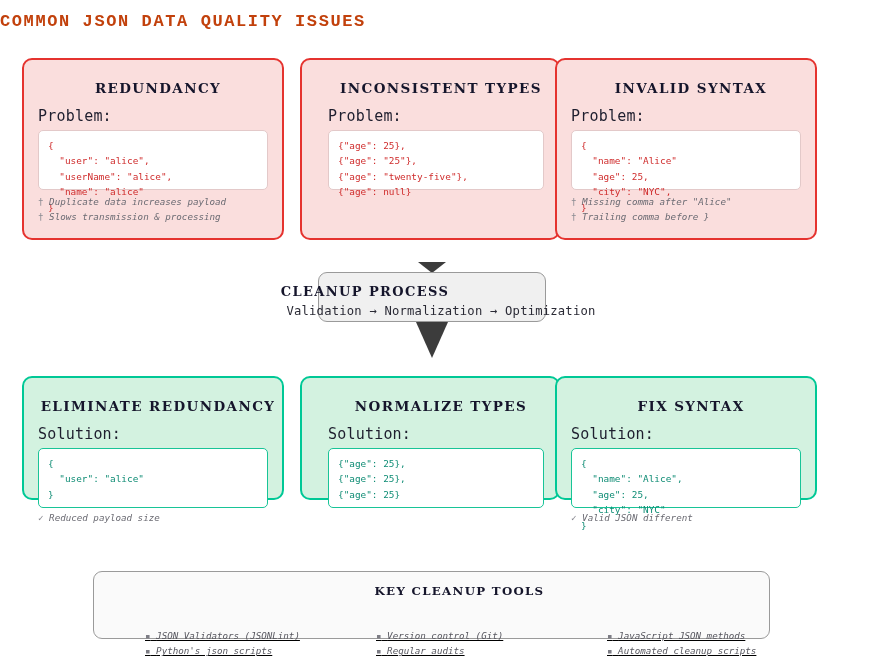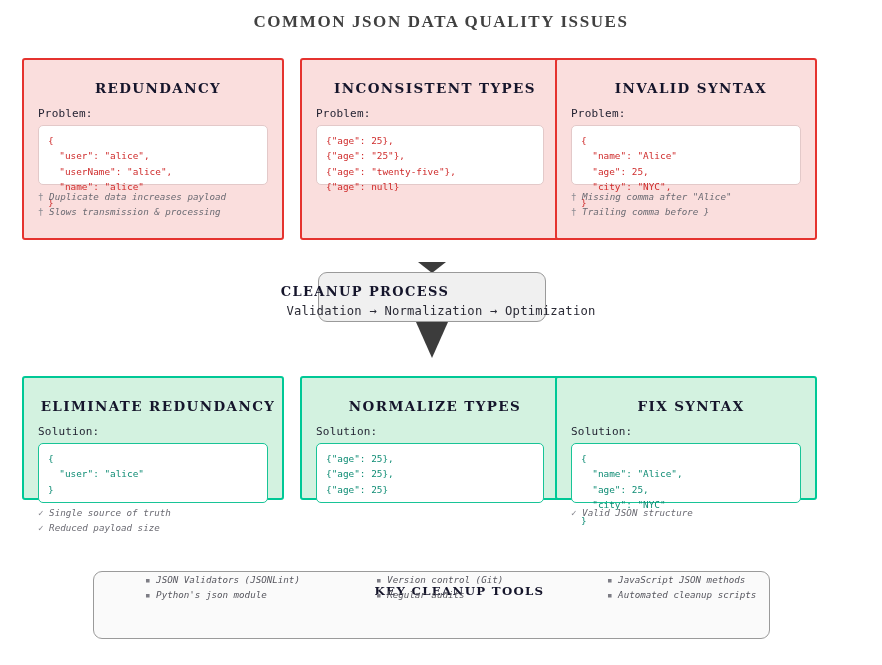--- a/index.html
+++ b/index.html
@@ -14,66 +14,65 @@
     font-family: "DejaVu Sans Mono", "Liberation Mono", monospace;
     overflow: hidden;
   }
 
   
   .page-title {
     position: absolute;
     top: 12px;
     left: 0;
     width: 882px;
-    text-align: center;
-    font-family: Liberation Serif, serif;
+    font-family: Liberation Mono, monospace;
     font-weight: bold;
     font-size: 17px;
     letter-spacing: 1.6px;
-    color: #404040;
+    color: #c2410c;
   }
 
   
   .card {
     position: absolute;
     box-sizing: border-box;
-    border-radius: 3px;
+    border-radius: 10px;
     border-width: 2px;
     border-style: solid;
     overflow: visible;
   }
   .card.problem {
     background: #fadedd;
     border-color: #e5332f;
     top: 58px;
     height: 182px;
   }
   .card.solution {
     background: #d3f2e0;
     border-color: #00c896;
     top: 376px;
     height: 124px;
   }
   .col-1 { left: 22px;  width: 262px; }
-  .col-2 { left: 300px; width: 260px; }
+  .col-2 { left: 300px; width: 260px; padding-left: 12px; }
   .col-3 { left: 555px; width: 262px; }
 
   .card-title {
     margin-top: 20px;
     text-align: center;
     font-family: "DejaVu Serif", "Liberation Serif", serif;
     font-weight: bold;
     font-size: 13.5px;
     letter-spacing: 1.4px;
     color: #15152b;
     padding-left: 10px;
   }
   .card-label {
     margin: 11px 0 0 14px;
-    font-size: 11px;
+    font-size: 15px;
     color: #1e1e2e;
     letter-spacing: 0.2px;
   }
 
   .code-box {
     box-sizing: border-box;
     margin: 5px 14px 0 14px;
     height: 60px;
     background: #ffffff;
     border-radius: 5px;
@@ -179,23 +178,24 @@
     font-family: "DejaVu Serif", "Liberation Serif", serif;
     font-weight: bold;
     font-size: 11.8px;
     letter-spacing: 1.3px;
     color: #15152b;
     margin-left: 28px;
   }
   .tools-cols {
     position: absolute;
     left: 93px;
-    top: 572px;
+    top: 628px;
     width: 700px;
     display: flex;
+    text-decoration: underline;
   }
   .tools-col {
     flex: 0 0 231px;
     padding-left: 52px;
     box-sizing: border-box;
   }
   .tool-item {
     font-style: italic;
     font-size: 9.2px;
     line-height: 15.4px;
@@ -252,21 +252,20 @@
 <div class="process-sub">Validation → Normalization → Optimization</div>
 <div class="arrow-bottom"></div>
 
 <div class="card solution col-1">
   <div class="card-title">ELIMINATE REDUNDANCY</div>
   <div class="card-label">Solution:</div>
   <div class="code-box">{
   "user": "alice"
 }</div>
   <div class="notes">
-    <div class="note-line"><span class="note-marker">✓</span> <span>Single source of truth</span></div>
     <div class="note-line"><span class="note-marker">✓</span> <span>Reduced payload size</span></div>
   </div>
 </div>
 
 <div class="card solution col-2">
   <div class="card-title">NORMALIZE TYPES</div>
   <div class="card-label">Solution:</div>
   <div class="code-box">{"age": 25},
 {"age": 25},
 {"age": 25}</div>
@@ -274,30 +273,30 @@
 
 <div class="card solution col-3">
   <div class="card-title">FIX SYNTAX</div>
   <div class="card-label">Solution:</div>
   <div class="code-box">{
   "name": "Alice",
   "age": 25,
   "city": "NYC"
 }</div>
   <div class="notes">
-    <div class="note-line"><span class="note-marker">✓</span> <span>Valid JSON structure</span></div>
+    <div class="note-line"><span class="note-marker">✓</span> <span>Valid JSON different</span></div>
   </div>
 </div>
 
 <div class="tools-box"></div>
 <div class="tools-title">KEY CLEANUP TOOLS</div>
 <div class="tools-cols">
   <div class="tools-col">
     <div class="tool-item"><span class="tool-bullet">▪</span> <span>JSON Validators (JSONLint)</span></div>
-    <div class="tool-item"><span class="tool-bullet">▪</span> <span>Python's json module</span></div>
+    <div class="tool-item"><span class="tool-bullet">▪</span> <span>Python's json scripts</span></div>
   </div>
   <div class="tools-col">
     <div class="tool-item"><span class="tool-bullet">▪</span> <span>Version control (Git)</span></div>
     <div class="tool-item"><span class="tool-bullet">▪</span> <span>Regular audits</span></div>
   </div>
   <div class="tools-col">
     <div class="tool-item"><span class="tool-bullet">▪</span> <span>JavaScript JSON methods</span></div>
     <div class="tool-item"><span class="tool-bullet">▪</span> <span>Automated cleanup scripts</span></div>
   </div>
 </div>

